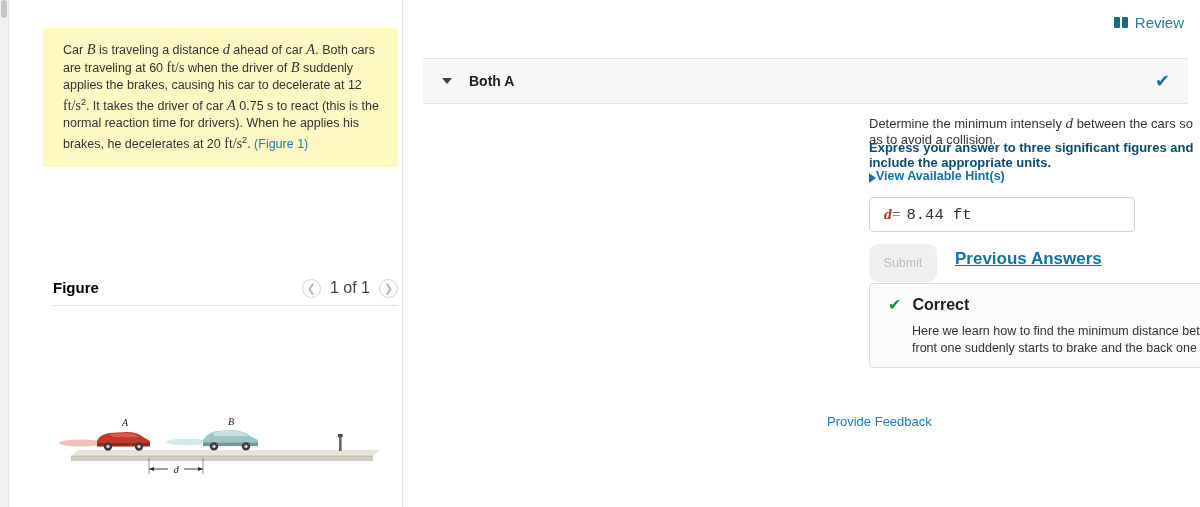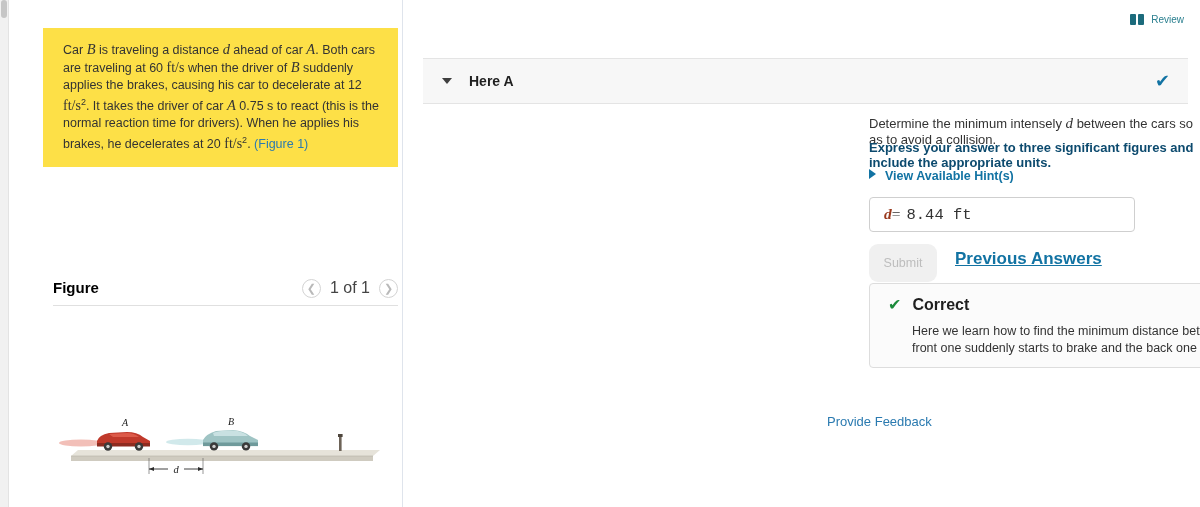--- a/index.html
+++ b/index.html
@@ -51,21 +51,21 @@
     position: absolute;
     left: 9px; top: 0;
     width: 393px; height: 507px;
     background: #ffffff;
   }
   .problem-box {
     position: absolute;
     left: 34px; top: 28px;
     width: 355px;
     box-sizing: border-box;
-    background: #fde047;
+    background: #fef9c3;
     padding: 13px 16px 14px 20px;
     color: #333333;
     font-size: 12.5px;
     line-height: 17px;
   }
   .problem-box .mvar {
     font-family: "Liberation Serif", serif;
     font-style: italic;
     font-size: 14.5px;
   }
@@ -138,21 +138,21 @@
     width: 797px; height: 507px;
     background: #ffffff;
   }
   .review-row {
     position: absolute;
     right: 16px; top: 14px;
     display: flex;
     align-items: center;
     gap: 7px;
     color: #2a7f8f;
-    font-size: 10px;
+    font-size: 15px;
   }
   .book-icon {
     display: inline-block;
     width: 14px; height: 11px;
     position: relative;
   }
   .book-icon::before, .book-icon::after {
     content: "";
     position: absolute;
     top: 0;
@@ -212,22 +212,21 @@
     position: absolute;
     left: 466px; top: 140px;
     font-size: 13px;
     font-weight: bold;
     color: #0c4a6e;
   }
   .hints-row {
     position: absolute;
     left: 466px; top: 169px;
     display: flex;
-    align-items: flex-start;
-    gap: 9px;
+    align-items: flex-end;
     color: #1273a3;
     font-size: 12.5px;
     font-weight: bold;
   }
   .hint-caret {
     width: 0; height: 0;
     border-top: 5px solid transparent;
     border-bottom: 5px solid transparent;
     border-left: 7px solid #1273a3;
   }
@@ -402,21 +401,21 @@
 
   <div class="right-panel">
 
     <div class="review-row">
       <span class="book-icon"></span>
       <span>Review</span>
     </div>
 
     <div class="part-header">
       <span class="part-caret"></span>
-      <span class="part-label">Here A</span>
+      <span class="part-label">Both A</span>
       <span class="part-check">✔</span>
     </div>
 
     <div class="question-text">
       <span>Determine the minimum intensely </span><span class="mvar">d</span><span> between the cars so as to avoid a collision.</span>
     </div>
 
     <div class="express-text">Express your answer to three significant figures and include the appropriate units.</div>
 
     <div class="hints-row">

